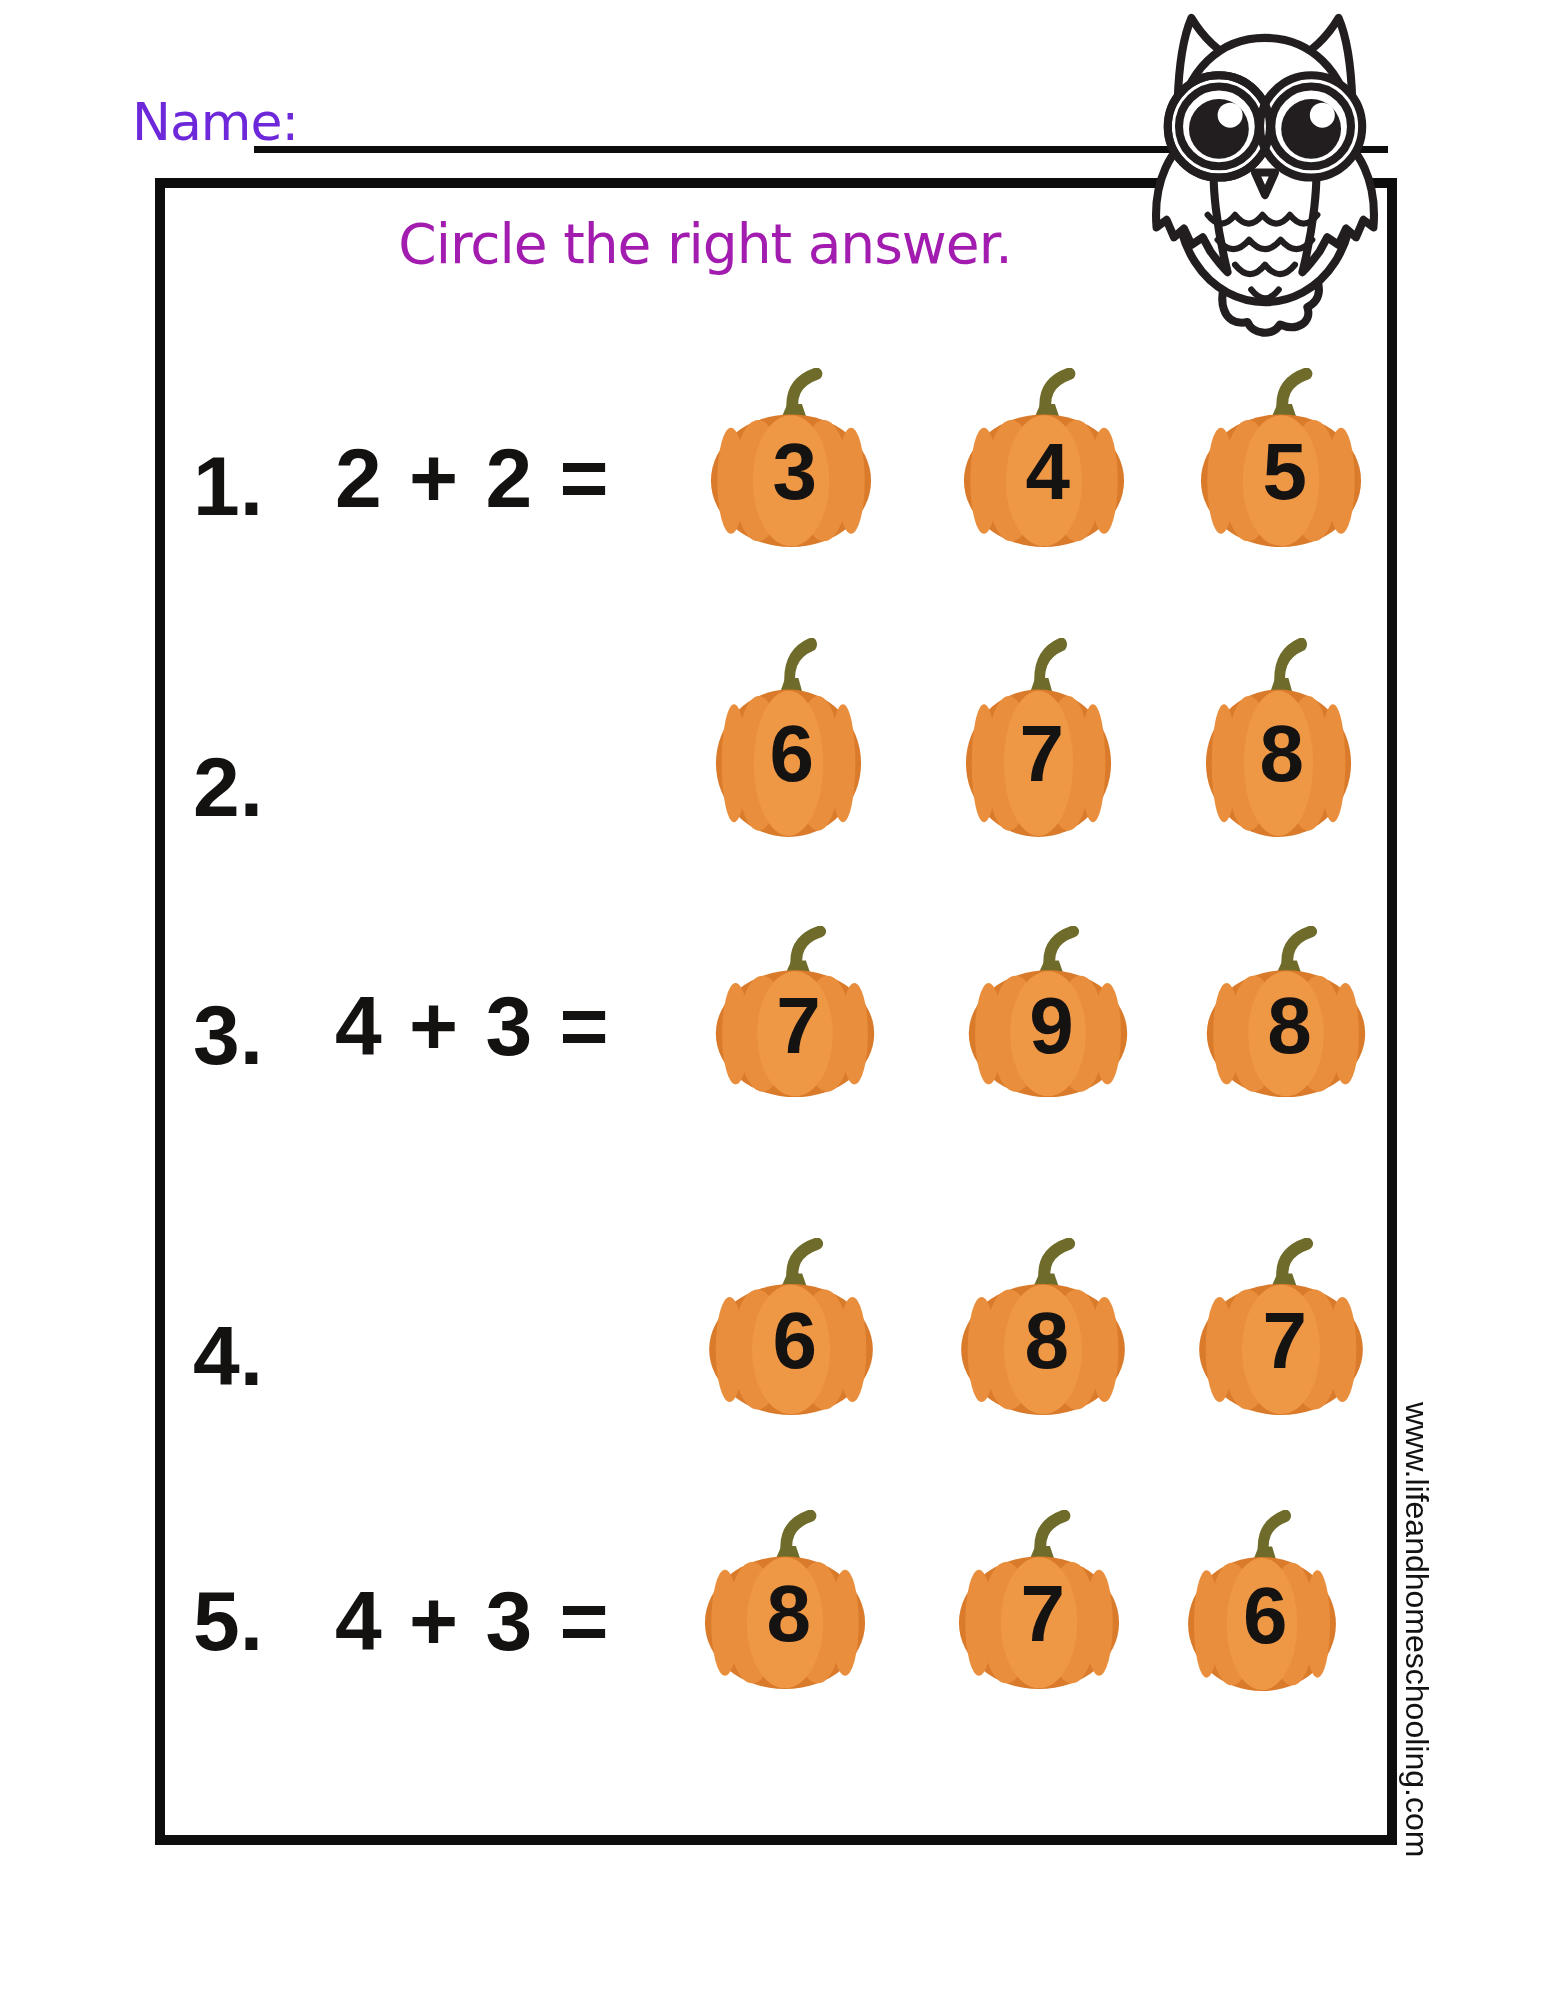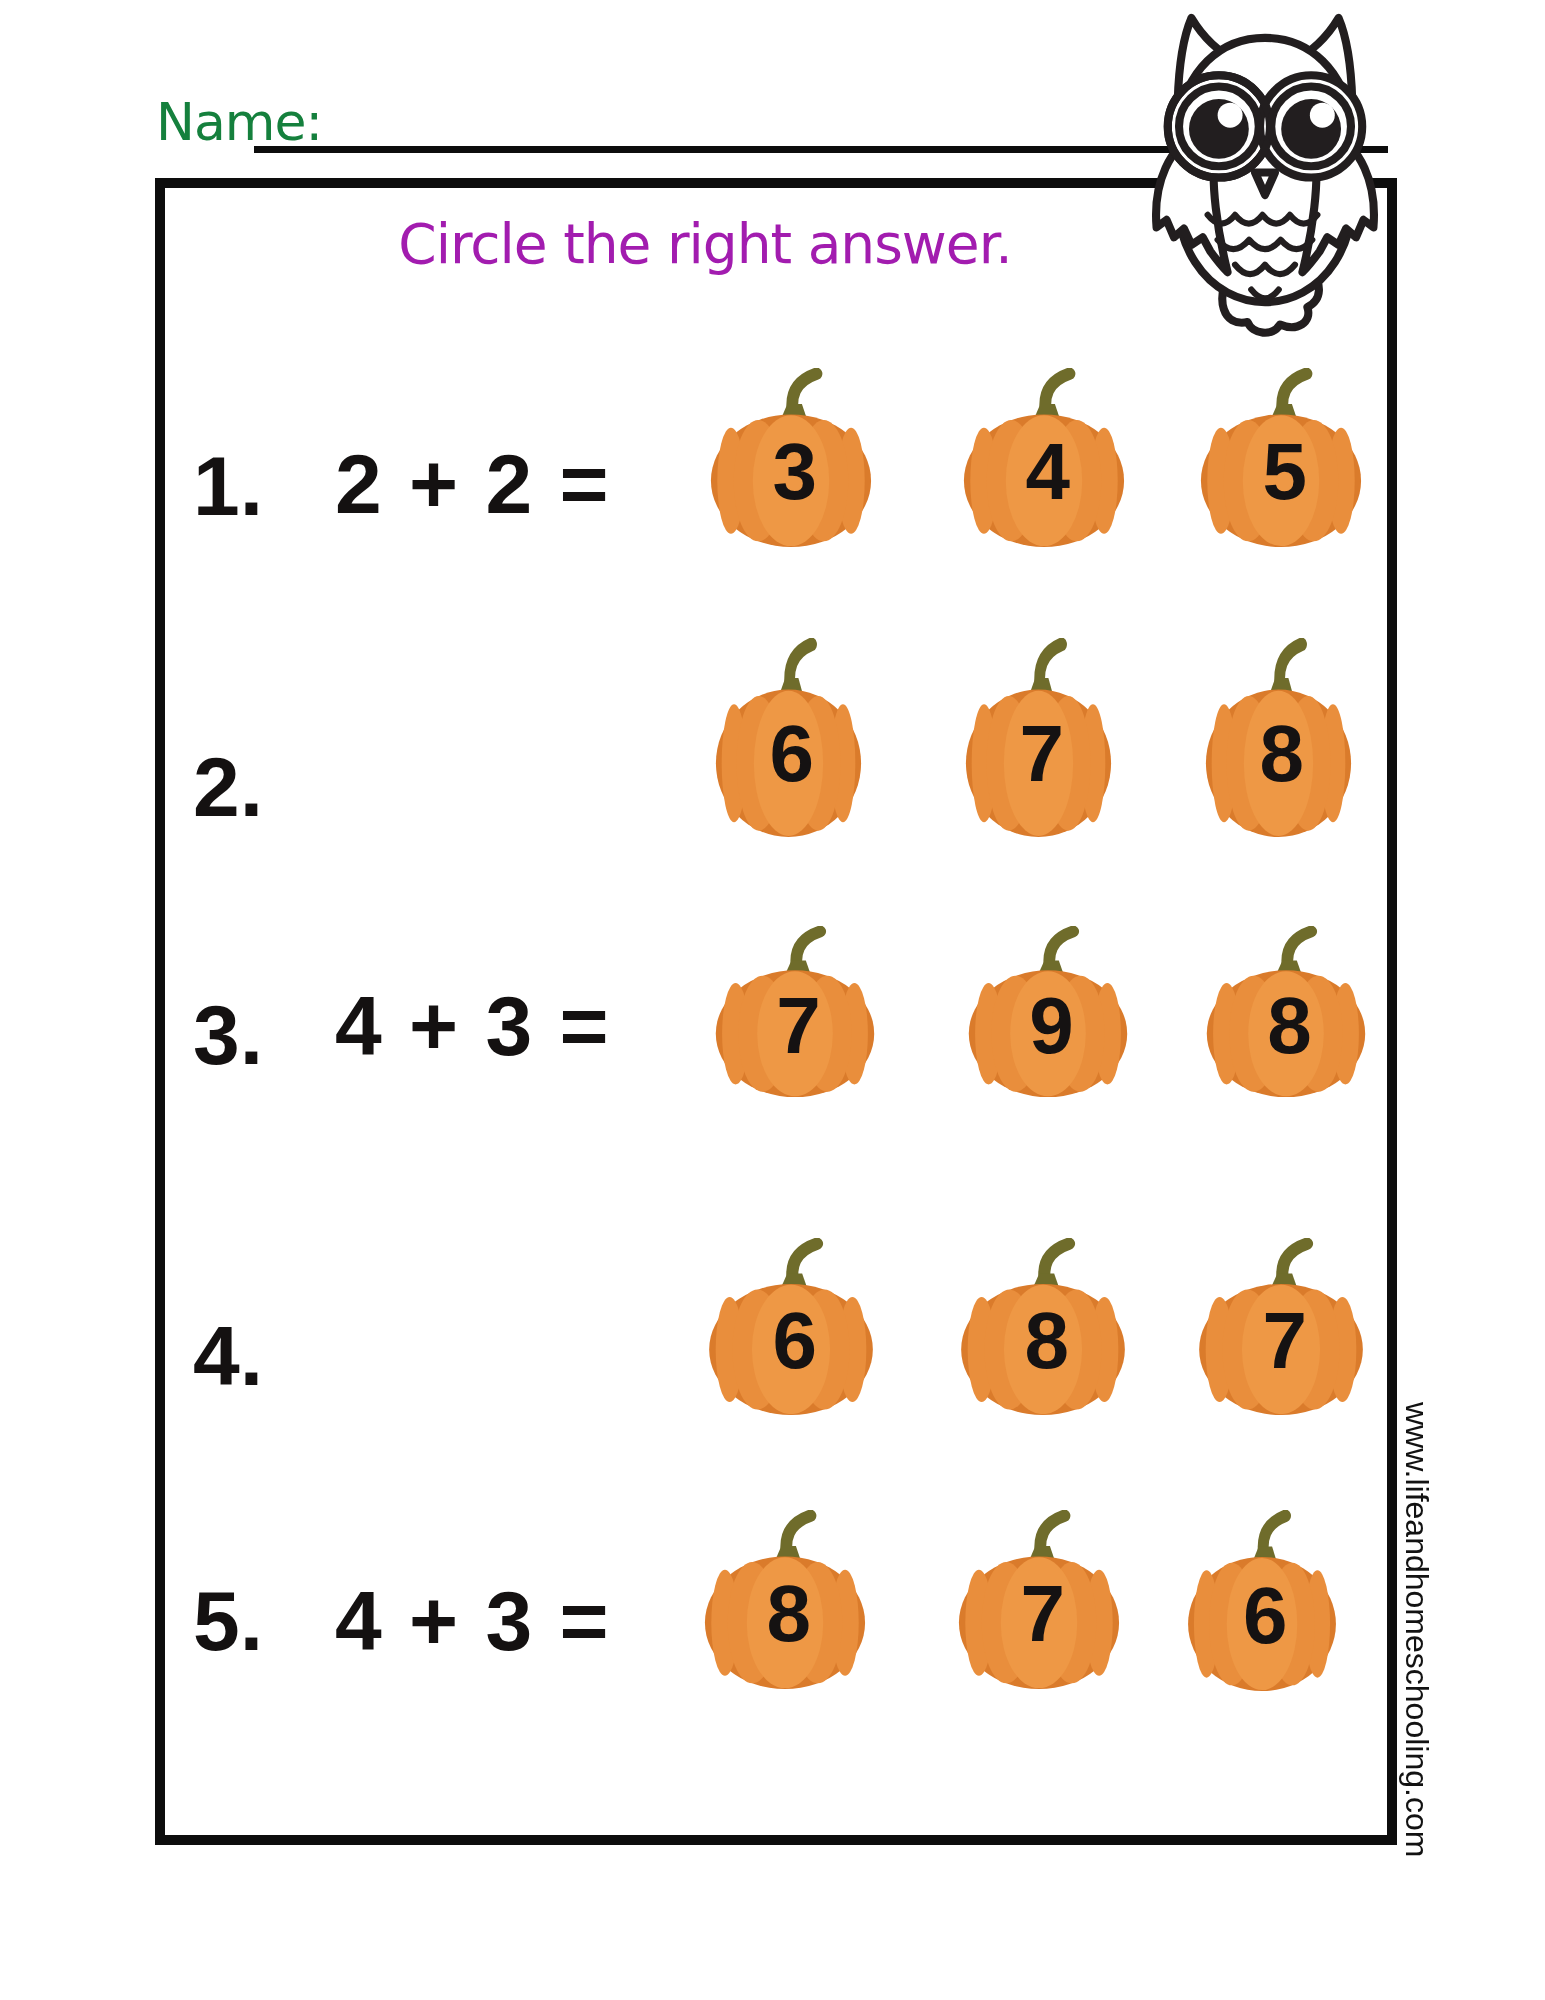--- a/index.html
+++ b/index.html
@@ -6,23 +6,23 @@
   .sheet{
     position:relative;
     width:1545px;height:2000px;
     background:#fff;
     font-family:"Liberation Sans", sans-serif;
     color:#191616;
     overflow:hidden;
   }
   
   .name-label{
-    position:absolute;left:156px;top:92px;
+    position:absolute;left:132px;top:92px;
     font-family:"DejaVu Sans", sans-serif;
-    font-size:52px;letter-spacing:-1px;color:#15803d;
+    font-size:52px;letter-spacing:-1px;color:#6d28d9;
   }
   .name-line{
     position:absolute;left:254px;top:146px;width:1134px;height:0;
     border-top:7px solid #0d0d0d;
   }
   
   .frame{
     position:absolute;left:155px;top:178px;width:1242px;height:1667px;
     box-sizing:border-box;border:10px solid #0d0d0d;background:transparent;
   }
@@ -103,21 +103,21 @@
         <path d="M89,226 q11,14 22,0"></path>
       </g>
     </g>
   </svg>
 
   <div class="watermark">www.lifeandhomeschooling.com</div>
 
   <div id="rows">
       <div class="row" style="top: 368px;">
       <span class="rnum" style="top: 122px;">1.</span>
-      <span class="eq" style="top: 120px; text-align: right;">2 + 2 =</span>
+      <span class="eq" style="top: 114px; text-align: right;">2 + 2 =</span>
     <div class="pumpkin" style="left: 700px; width: 182px; height: 180px;">
       <svg viewBox="0 0 200 190" preserveAspectRatio="none" aria-hidden="true">
         <path d="M103,52 C98,30 104,14 128,6" fill="none" stroke="var(--stem)" stroke-width="13" stroke-linecap="round"></path>
         <path d="M87,58 L119,58 L112,38 L96,38 Z" fill="var(--stem)"></path>
         <ellipse cx="100" cy="119" rx="88" ry="70" fill="var(--pumpkin-dark)"></ellipse>
         <ellipse cx="34" cy="119" rx="15" ry="56" fill="var(--pumpkin-main)"></ellipse>
         <ellipse cx="166" cy="119" rx="15" ry="56" fill="var(--pumpkin-main)"></ellipse>
         <ellipse cx="64" cy="119" rx="27" ry="64" fill="var(--pumpkin-main)"></ellipse>
         <ellipse cx="136" cy="119" rx="27" ry="64" fill="var(--pumpkin-main)"></ellipse>
         <ellipse cx="100" cy="119" rx="42" ry="69" fill="var(--pumpkin-light)"></ellipse>

